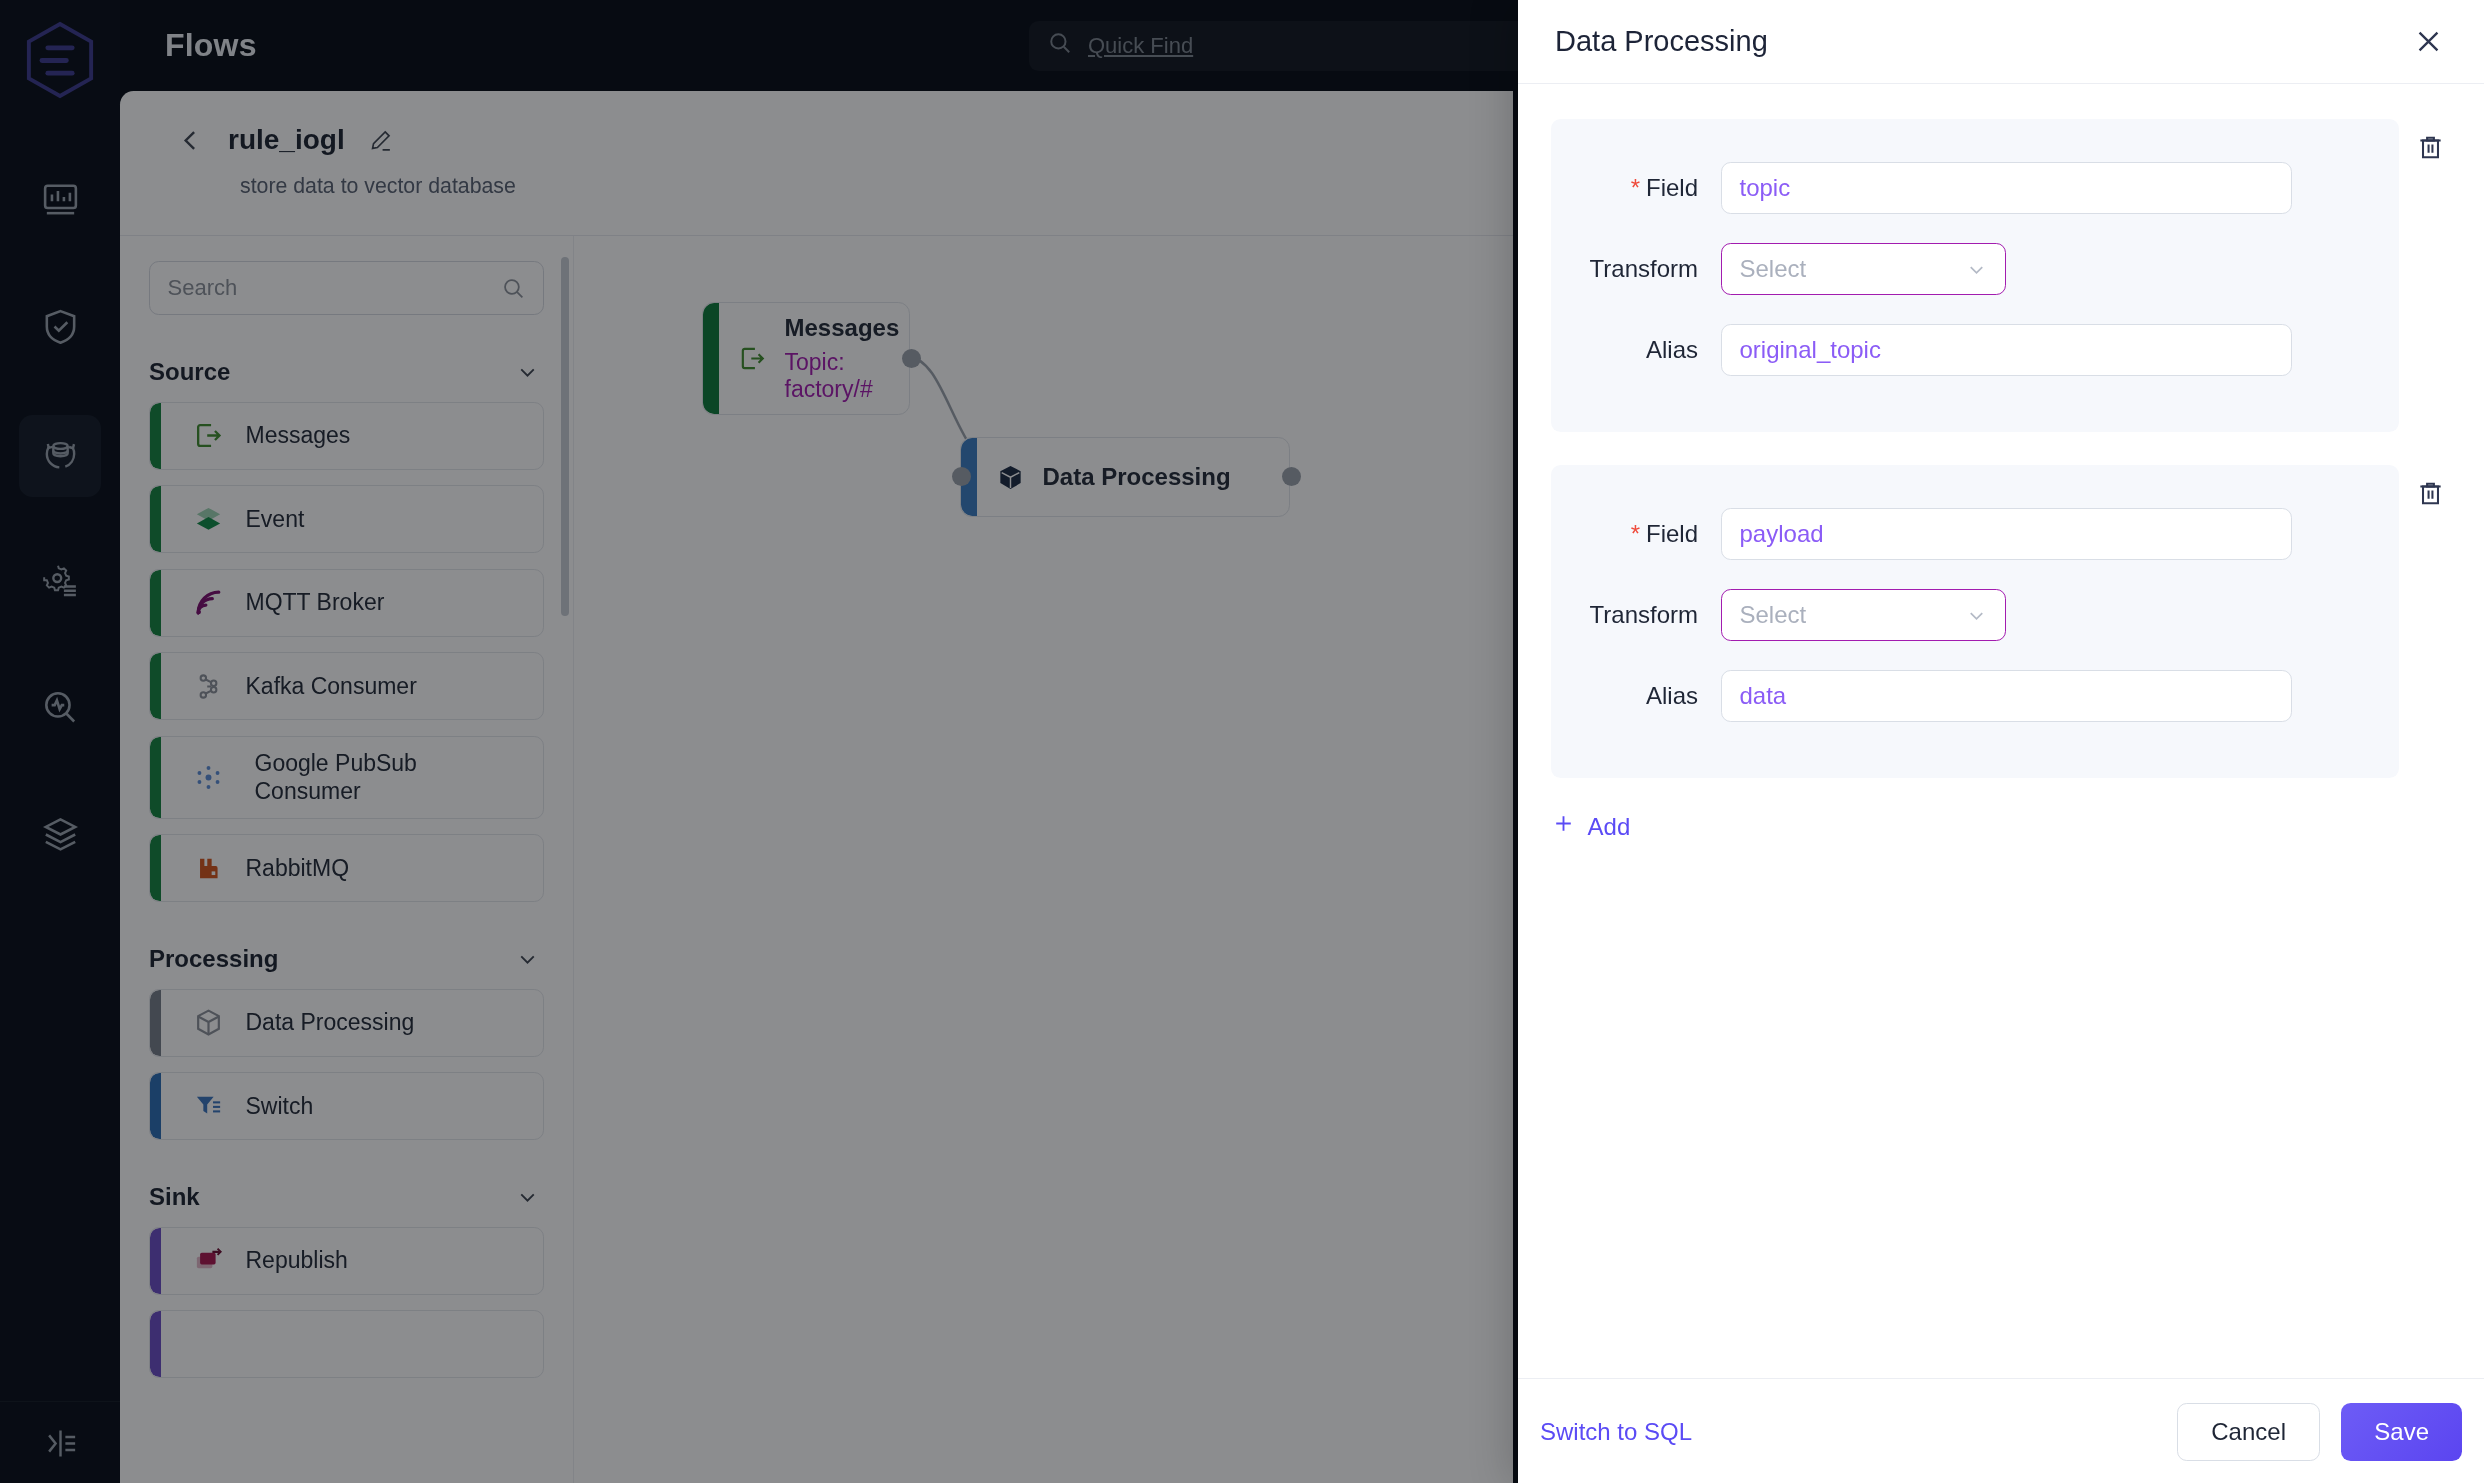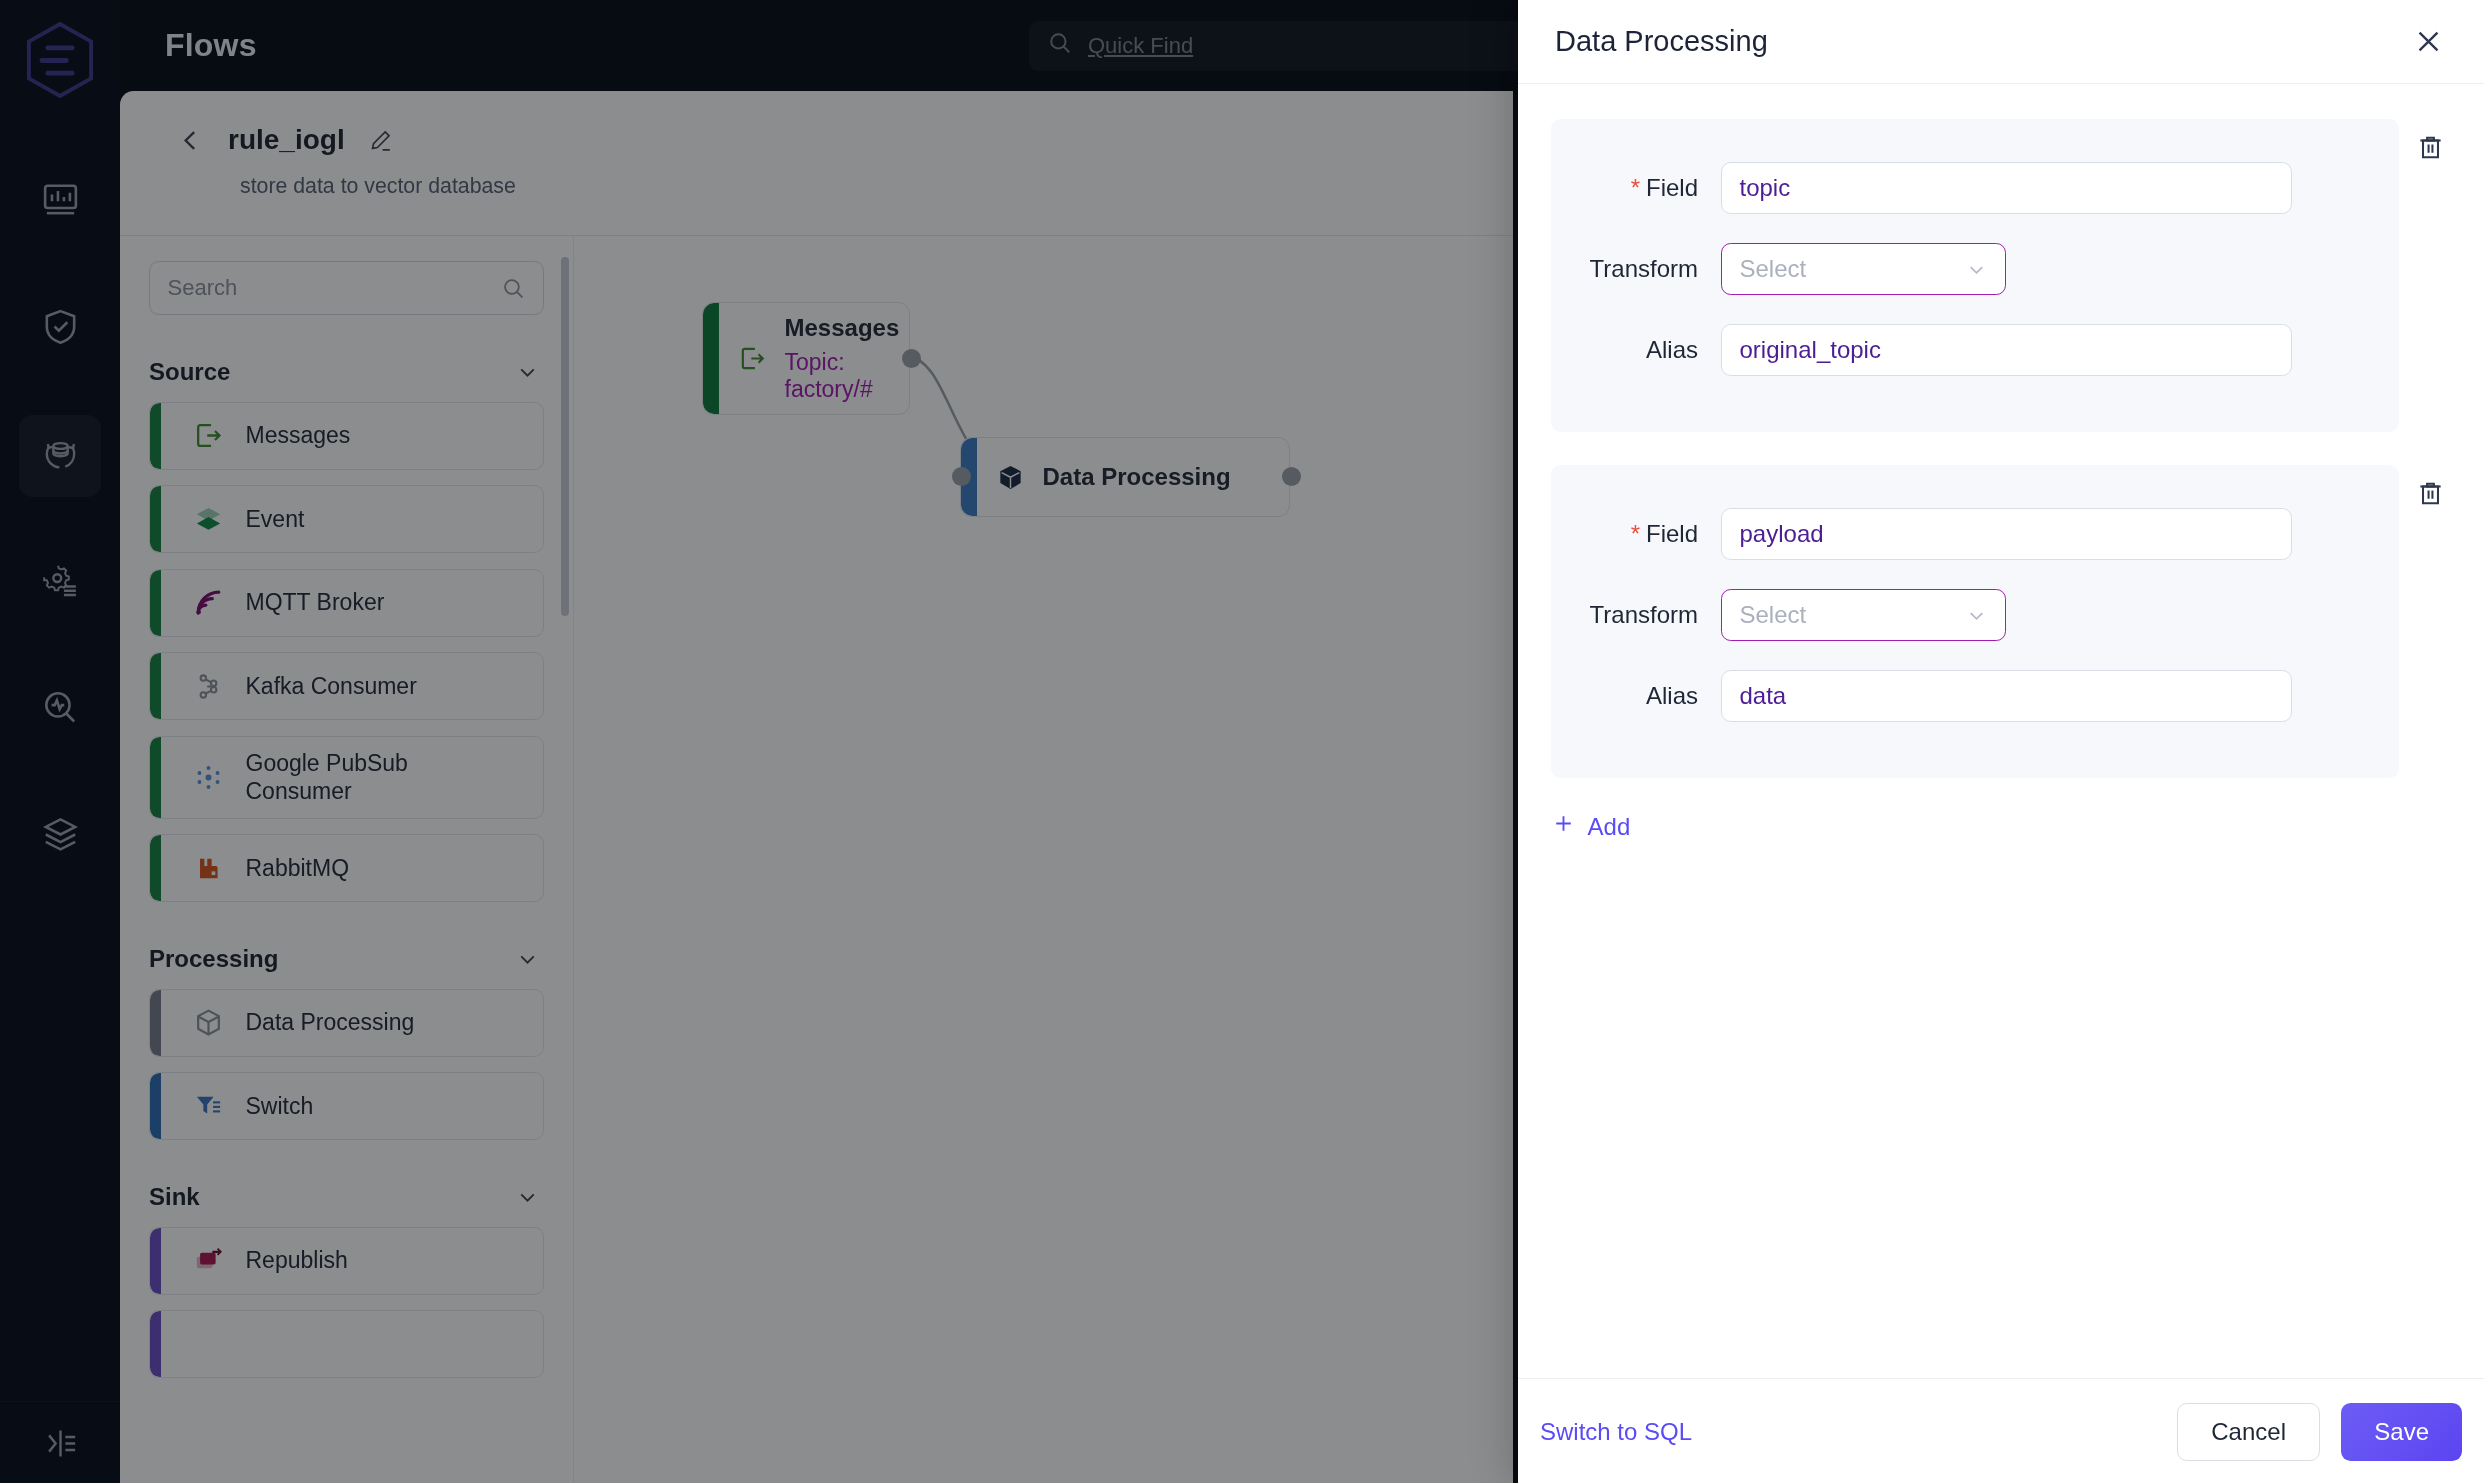--- a/index.html
+++ b/index.html
@@ -79,21 +79,21 @@
   .sect-head { margin-top: 43px; display: flex; align-items: center;
                justify-content: space-between; padding-right: 3.9px; }
   .sect-title { font-size: 24px; font-weight: bold; color: #1b2230; }
   .sect-chev { color: #3d4450; display:flex; }
 
   .pal-item {
     margin-top: 15.5px; height: 68px; border: 1px solid #e3e6eb; border-radius: 9.7px;
     display: flex; align-items: center; position: relative; overflow: hidden;
     background: #fff;
   }
-  .pal-item.tall { height: 83px; }
+  .pal-item.tall { height: 83px; gap: 9px; }
   .pal-bar { position: absolute; left: 0; top: 0; bottom: 0; width: 10.7px;
              border-radius: 9.7px 0 0 9.7px; }
   .pal-ico { width: 43px; margin-left: 37px; display: flex; align-items: center;
              justify-content: center; }
   .pal-label { margin-left: 15.5px; font-size: 23px; color: #222a38; line-height: 1.22; }
   .scrollthumb { position: absolute; right: 3.9px; top: 21.3px; width: 7.8px; height: 359px;
                  background: #c7ccd4; border-radius: 3.9px; }
 
   .canvas { flex: 1; position: relative; background: #fff; }
   .node {
@@ -144,21 +144,21 @@
   .frow { display: flex; align-items: center; margin-bottom: 29px; }
   .frow:last-child { margin-bottom: 0; }
   .flabel {
     width: 170px; flex: none; text-align: right; padding-right: 23px;
     font-size: 24px; color: #1f2636;
   }
   .req { color: #ef4b3c; margin-right: 5.8px; }
   .finput {
     height: 52px; border: 1px solid #d9dee6; border-radius: 9.7px;
     background: #fff; display: flex; align-items: center; padding: 0 17.5px;
-    font-size: 24px; color: #4c1d95; width: 571px;
+    font-size: 24px; color: #8b5cf6; width: 571px;
   }
   .fselect {
     height: 52px; border: 1px solid #a21caf; border-radius: 9.7px;
     background: #fff; display: flex; align-items: center; padding: 0 17.5px;
     width: 285px; justify-content: space-between;
   }
   .fselect .sv { font-size: 24px; color: #aab0bd; }
   .fselect .sc { color: #b4bac6; display:flex; }
 
   .addrow { display: flex; align-items: center; gap: 11.6px; color: #5b4bf5;

